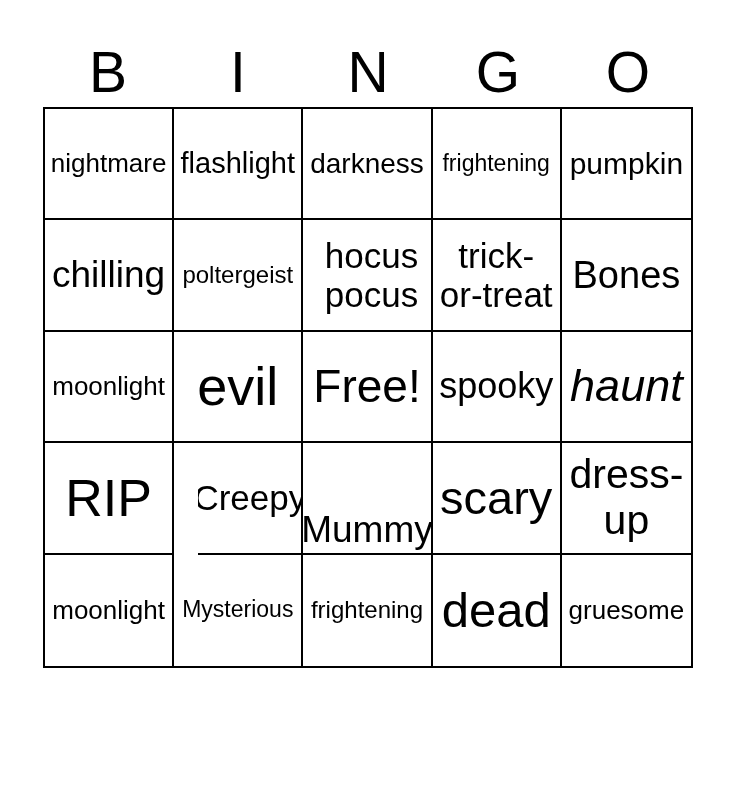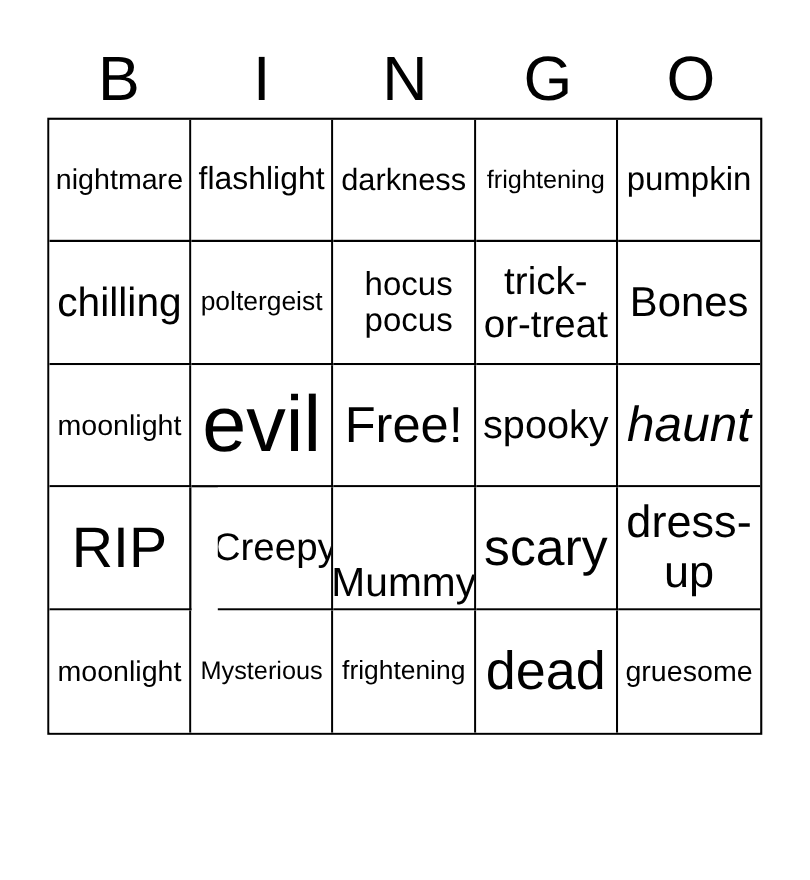--- a/index.html
+++ b/index.html
@@ -95,35 +95,35 @@
       </div>
       <div class="cell" style="font-size: 30px;">
         <span class="word-line">pumpkin</span>
       </div>
       <div class="cell" style="font-size: 37px;">
         <span class="word-line">chilling</span>
       </div>
       <div class="cell" style="font-size: 24px;">
         <span class="word-line">poltergeist</span>
       </div>
-      <div class="cell" style="font-size: 30px; padding-left: 11px;">
+      <div class="cell" style="font-size: 35px; padding-left: 11px;">
         <span class="word-line">hocus</span>
         <span class="word-line">pocus</span>
       </div>
       <div class="cell" style="font-size: 35px;">
         <span class="word-line">trick-</span>
         <span class="word-line">or-treat</span>
       </div>
       <div class="cell" style="font-size: 38px;">
         <span class="word-line">Bones</span>
       </div>
       <div class="cell" style="font-size: 26px;">
         <span class="word-line">moonlight</span>
       </div>
-      <div class="cell" style="font-size: 72px;">
+      <div class="cell" style="font-size: 54px;">
         <span class="word-line">evil</span>
       </div>
       <div class="cell" style="font-size: 46px;">
         <span class="word-line">Free!</span>
       </div>
       <div class="cell" style="font-size: 36px;">
         <span class="word-line">spooky</span>
       </div>
       <div class="cell" style="font-size: 45px; font-style: italic;">
         <span class="word-line">haunt</span>

